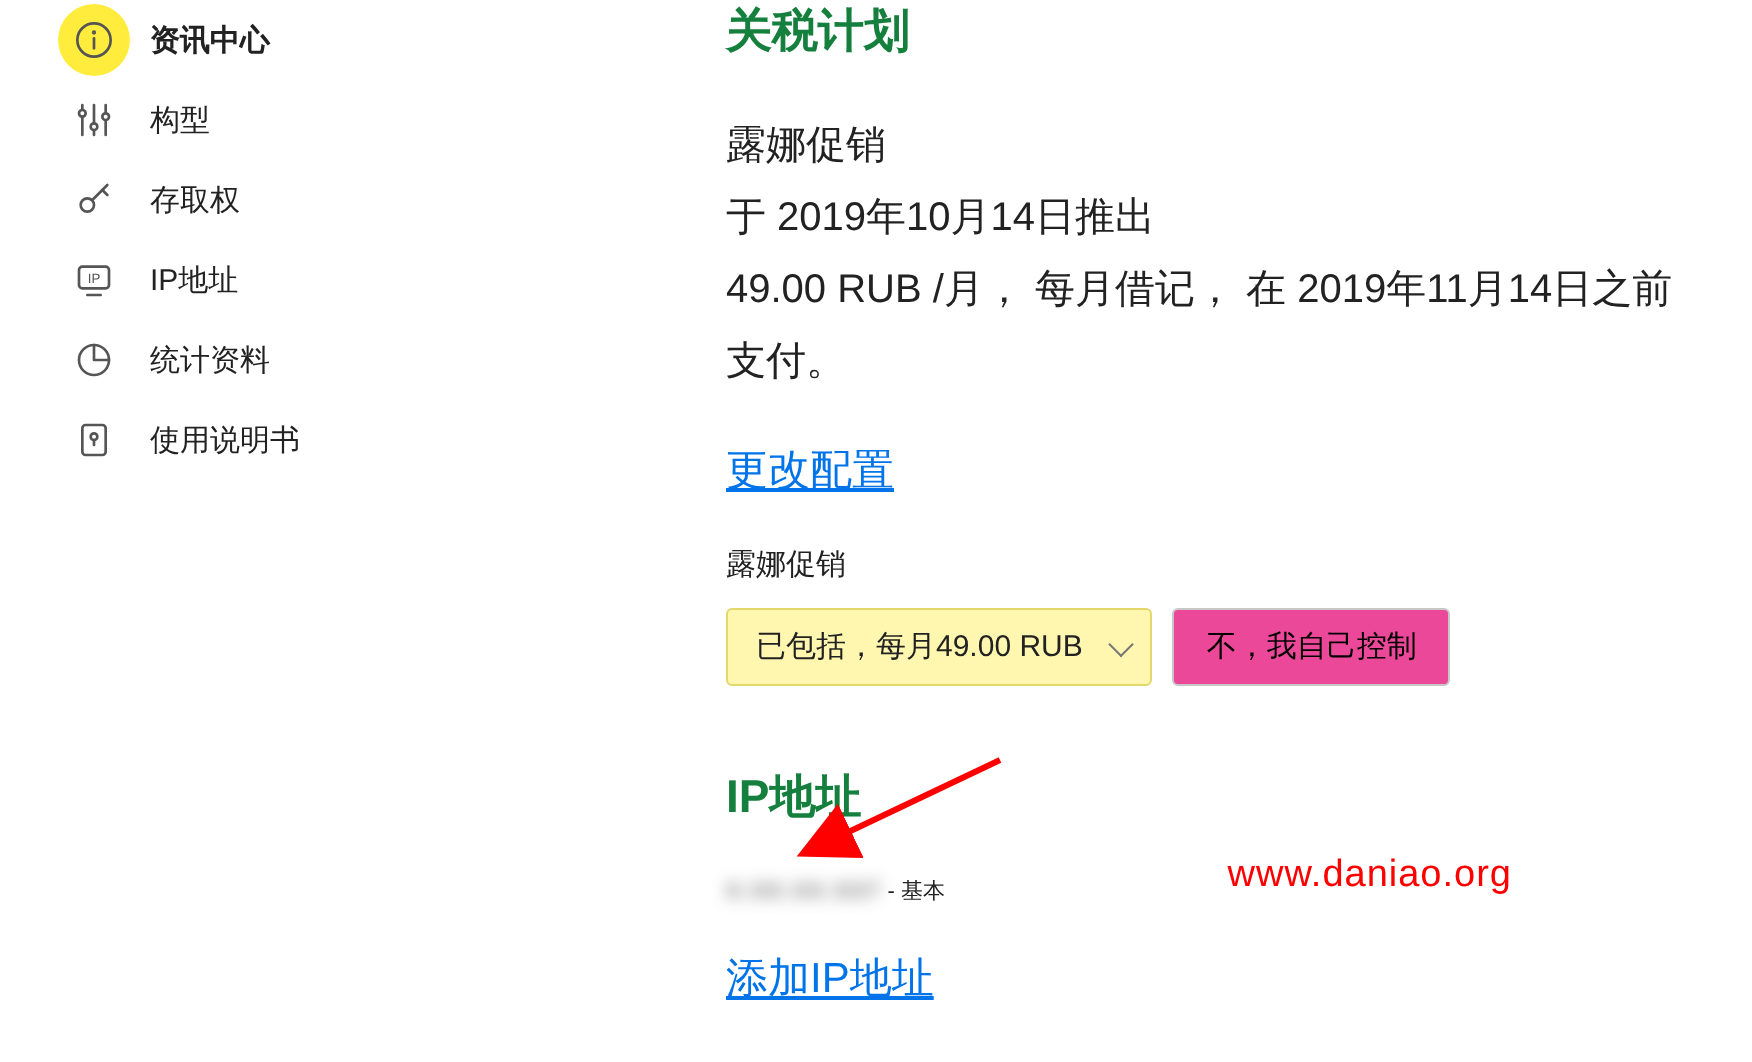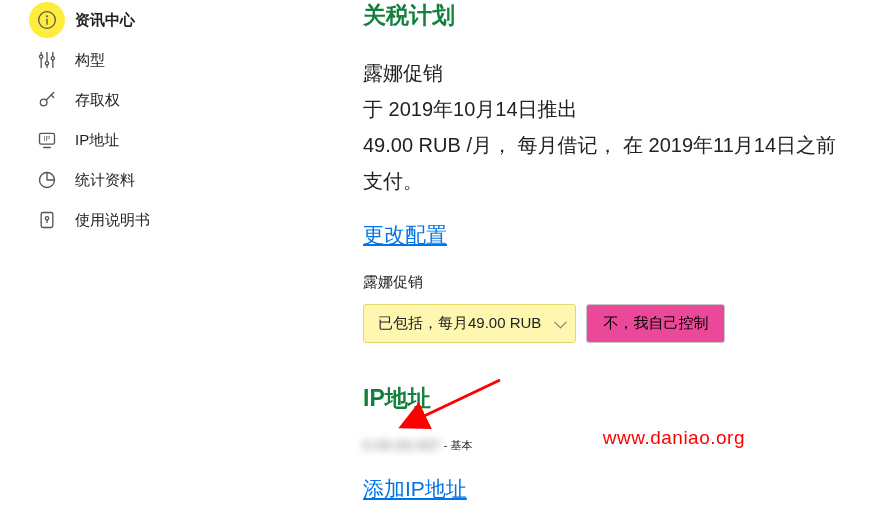--- a/index.html
+++ b/index.html
@@ -87,21 +87,21 @@
     cursor: pointer;
   }
   .ip-line { font-size: 11px; margin-bottom: 22px; }
   .blurred {
     filter: blur(4px);
     user-select: none;
     letter-spacing: 1px;
   }
   .watermark {
     position: absolute;
-    right: 131px;
+    right: 120px;
     bottom: 82px;
     color: #ff0000;
     font-family: Arial, sans-serif;
     font-size: 19px;
     letter-spacing: 0.5px;
   }
   .arrow-overlay {
     position: absolute;
     pointer-events: none;
     left: 0; top: 0;

